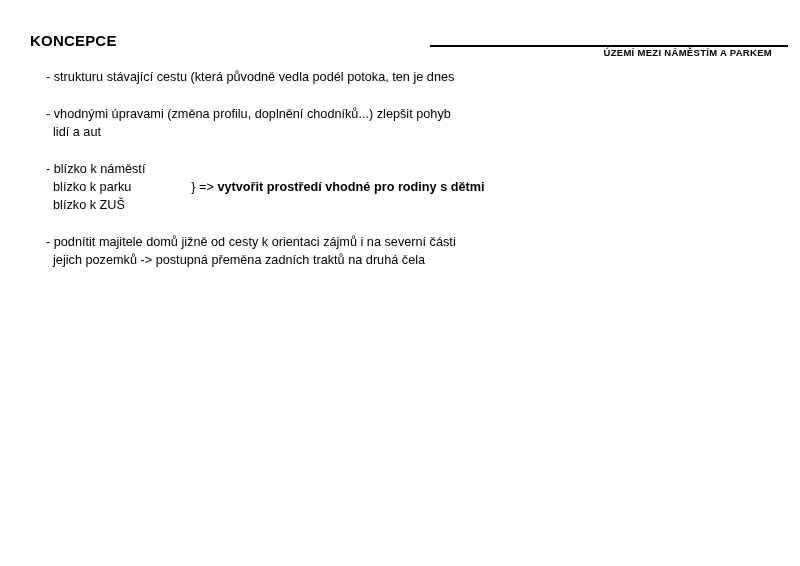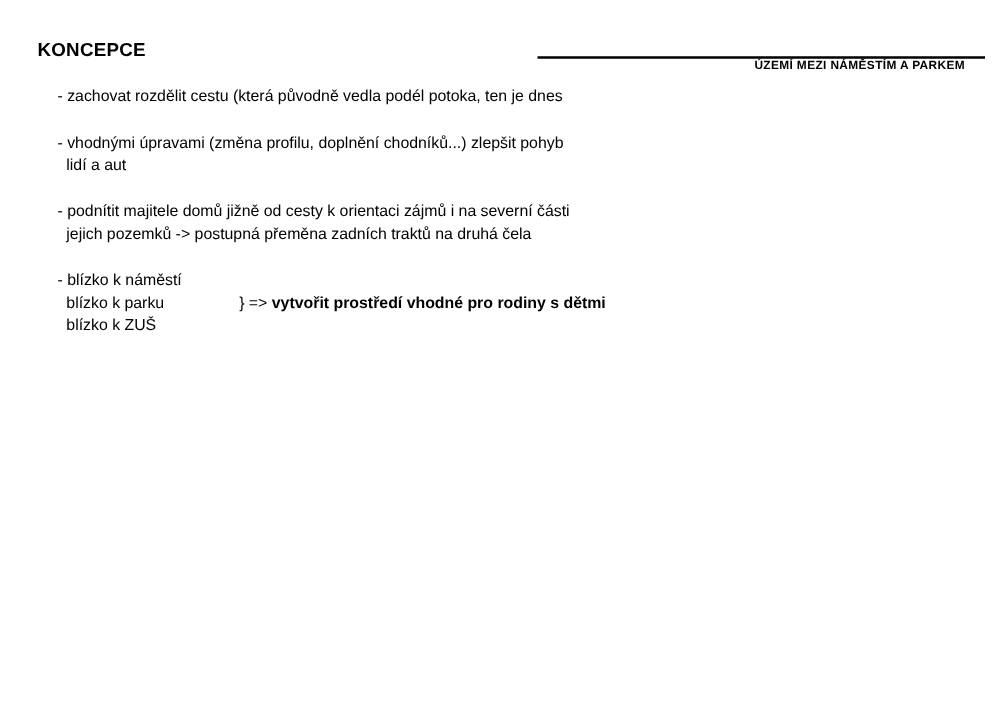--- a/index.html
+++ b/index.html
@@ -86,34 +86,34 @@
   <div class="header">
     <div class="header-rule"></div>
     <div class="header-title">ÚZEMÍ MEZI NÁMĚSTÍM A PARKEM</div>
   </div>
 
   <div class="doc-title">KONCEPCE</div>
 
   <div class="content">
 
     <div class="block">
-      <div class="line">- zachovat rozdělit cestu (která původně vedla podél potoka, ten je dnes</div>
+      <div class="line">- strukturu stávající cestu (která původně vedla podél potoka, ten je dnes</div>
     </div>
 
     <div class="block">
       <div class="line">- vhodnými úpravami (změna profilu, doplnění chodníků...) zlepšit pohyb</div>
       <div class="line">  lidí a aut</div>
     </div>
 
 
-    <div class="block">
-      <div class="line">- podnítit majitele domů jižně od cesty k orientaci zájmů i na severní části</div>
-      <div class="line">  jejich pozemků -&gt; postupná přeměna zadních traktů na druhá čela</div>
-    </div>
-
     <div class="block brace-block">
       <div class="line">- blízko k náměstí</div>
       <div class="line"><span>  blízko k parku</span><span style="margin-left: 60px;">} =&gt; </span><span class="bold">vytvořit prostředí vhodné pro rodiny s dětmi</span></div>
       <div class="line">  blízko k ZUŠ</div>
     </div>
 
+    <div class="block">
+      <div class="line">- podnítit majitele domů jižně od cesty k orientaci zájmů i na severní části</div>
+      <div class="line">  jejich pozemků -&gt; postupná přeměna zadních traktů na druhá čela</div>
+    </div>
+
   </div>
 </div>
 
 </body></html>

